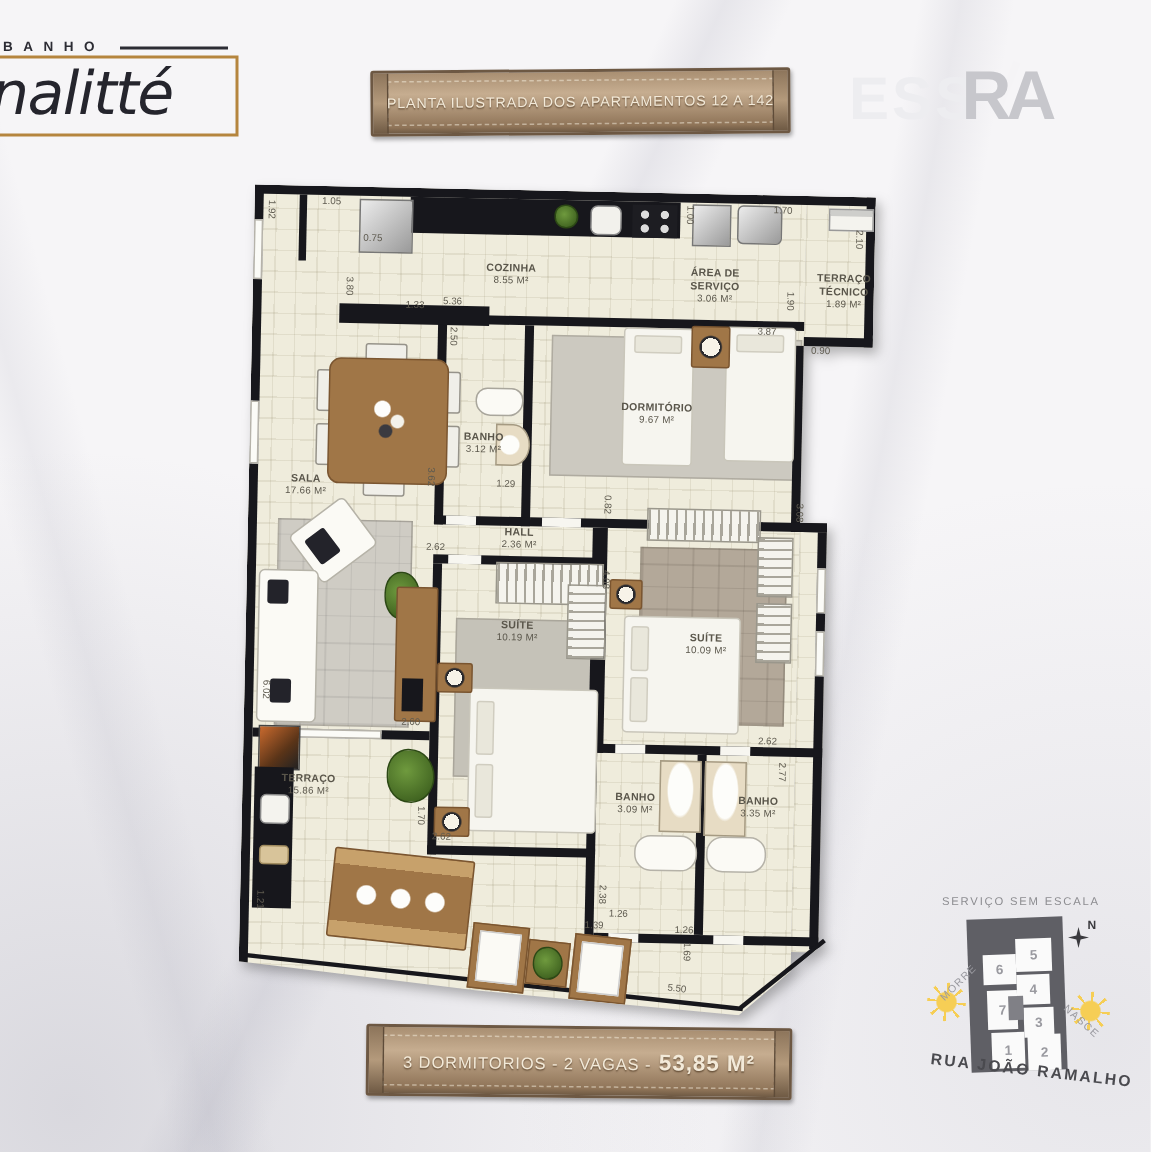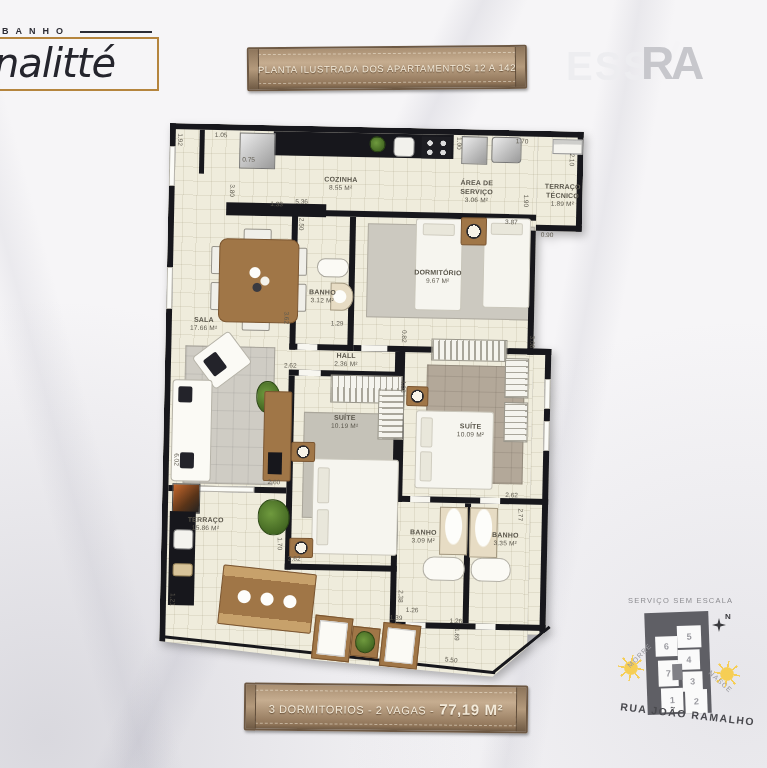--- a/index.html
+++ b/index.html
@@ -277,21 +277,21 @@
   <div class="dim v" style="left:10px;top:330px">6.02</div>
 </div>
 </div>
 
 <div class="plaque" id="bottom-plaque">
   <div class="inner"></div>
   <div class="cap l"></div>
   <div class="cap r"></div>
   <span class="txt">
       <span>3 DORMITORIOS - 2 VAGAS -</span>
-      <span class="big">77,19 M²</span>
+      <span class="big">53,85 M²</span>
     </span>
 </div>
 
 <div class="sit-title">SERVIÇO SEM ESCALA</div>
 <div class="plot">
   <div class="lot" style="left:10px;top:24px;width:22px;height:20px">6</div>
   <div class="lot" style="left:32px;top:14px;width:24px;height:22px">5</div>
   <div class="lot" style="left:32px;top:38px;width:22px;height:20px">4</div>
   <div class="lot" style="left:12px;top:48px;width:20px;height:26px">7</div>
   <div class="lot" style="left:36px;top:60px;width:20px;height:20px">3</div>

